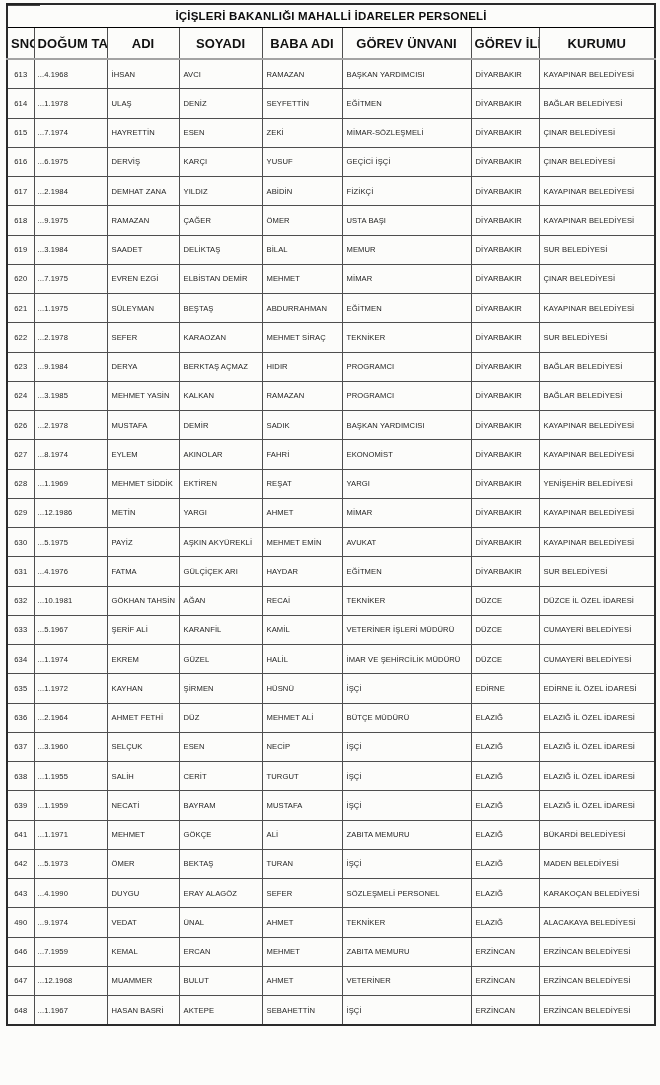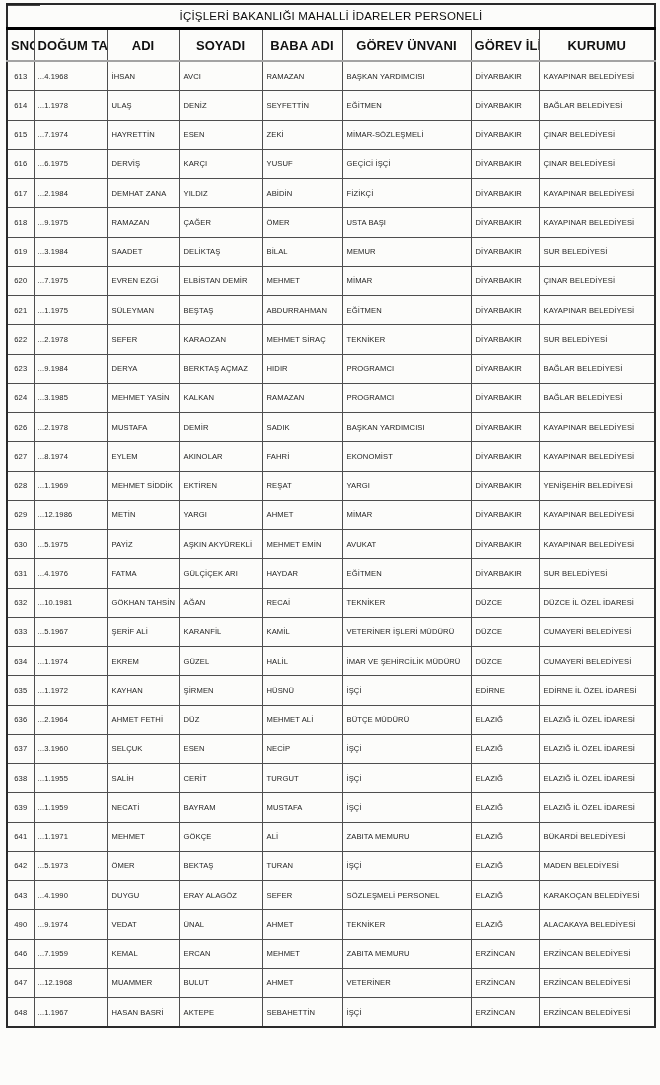--- a/index.html
+++ b/index.html
@@ -30,24 +30,24 @@
   }
   table.personnel th, table.personnel td {
     border: 1px solid #4e4e4e;
     padding: 0 3px;
     overflow: hidden;
     white-space: nowrap;
   }
   tr.title-row th {
     height: 22px;
     font-size: 11.5px;
-    font-weight: normal;
+    font-weight: bold;
     text-align: center;
     letter-spacing: 0.2px;
-    border-bottom: 3px solid #000000;
+    border-bottom: 1px solid #000000;
     color: #0d0d0d;
   }
   tr.header-row th {
     height: 30px;
     font-size: 13px;
     font-weight: bold;
     text-align: center;
     border-bottom: 2px solid #a3a3a3;
     color: #111;
     letter-spacing: 0.1px;

